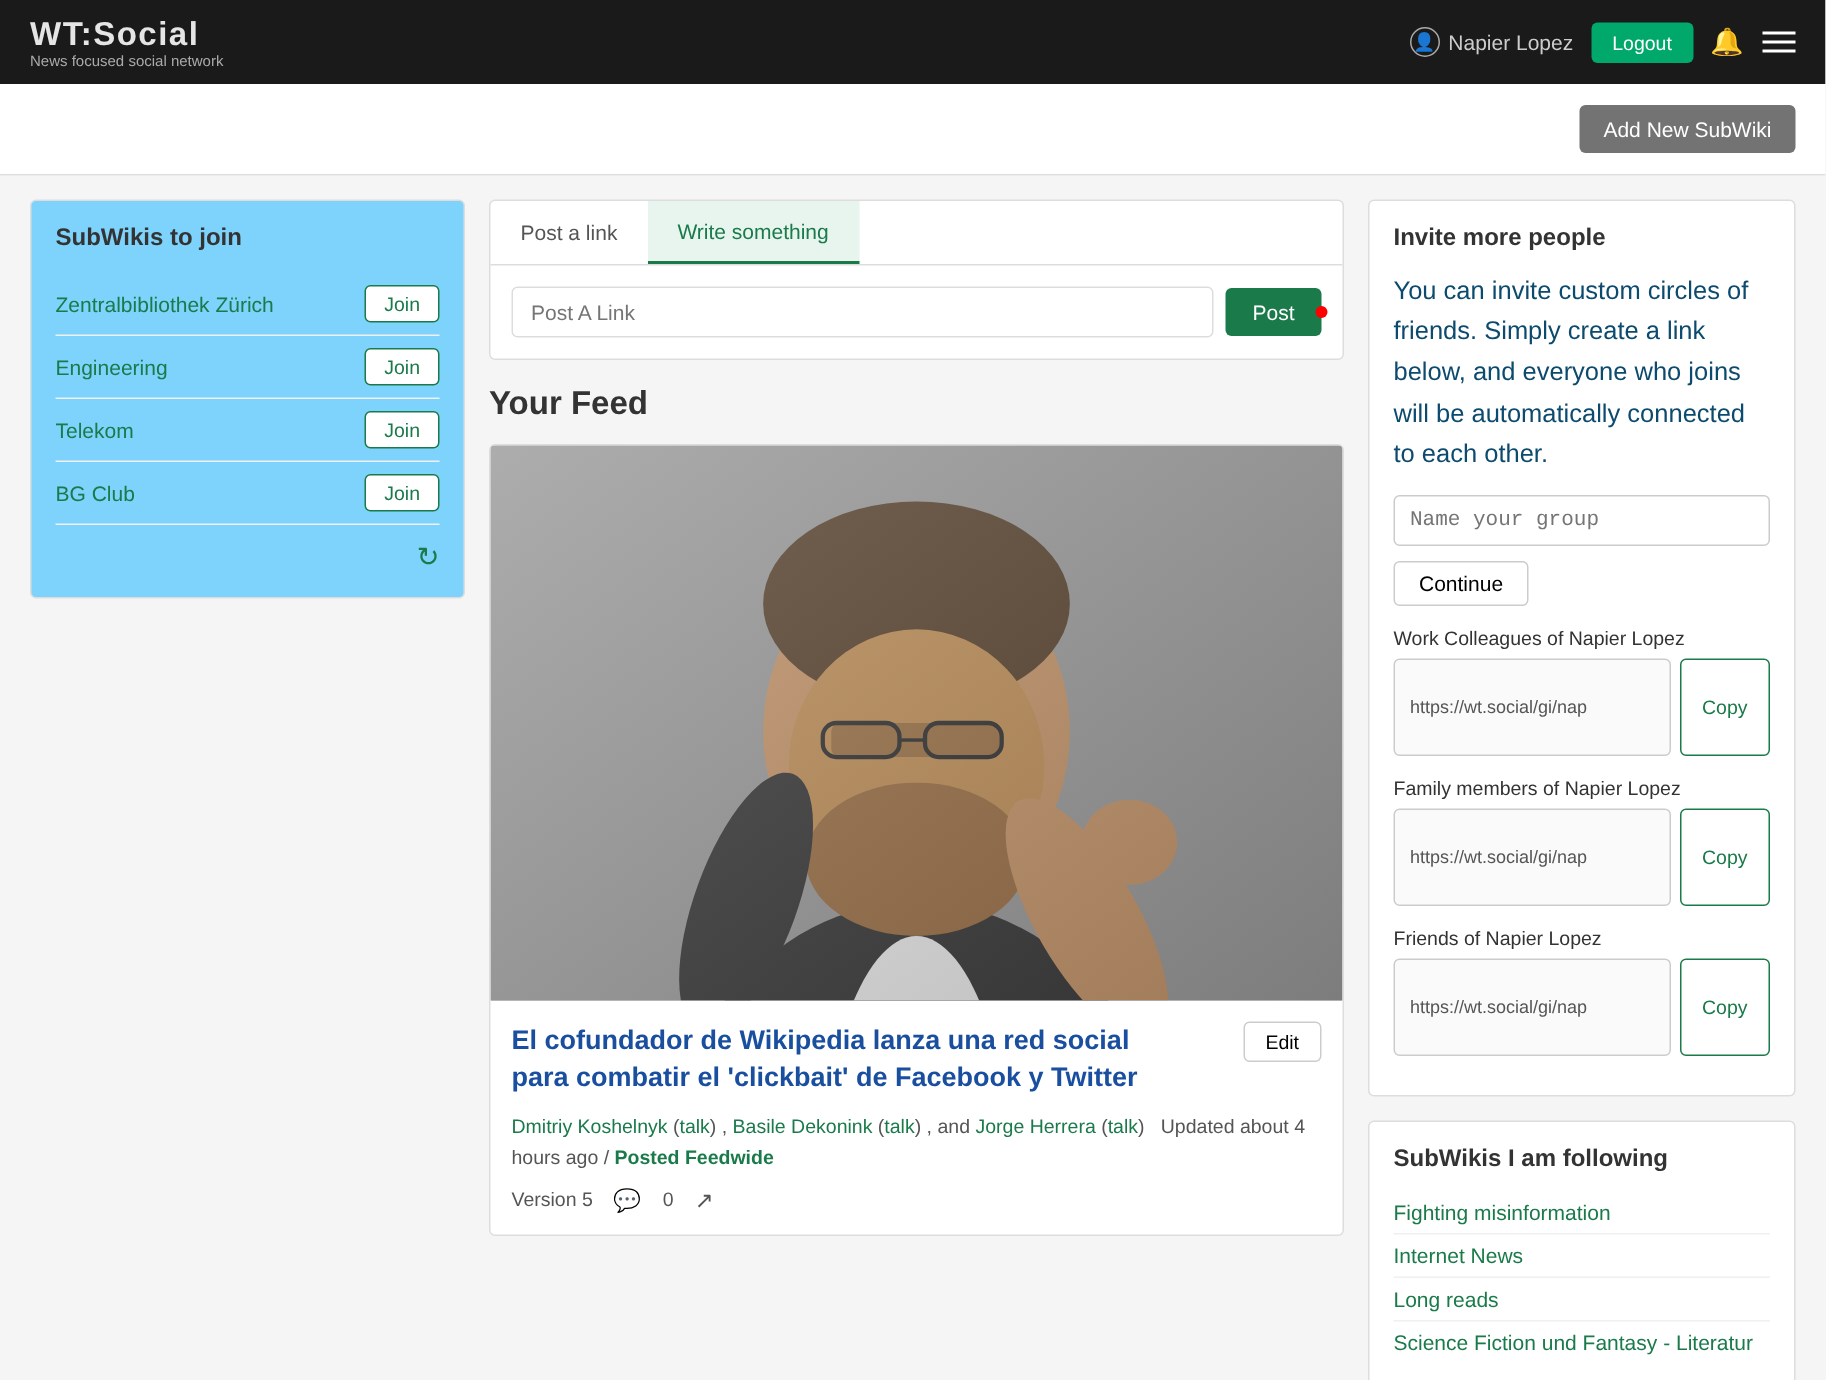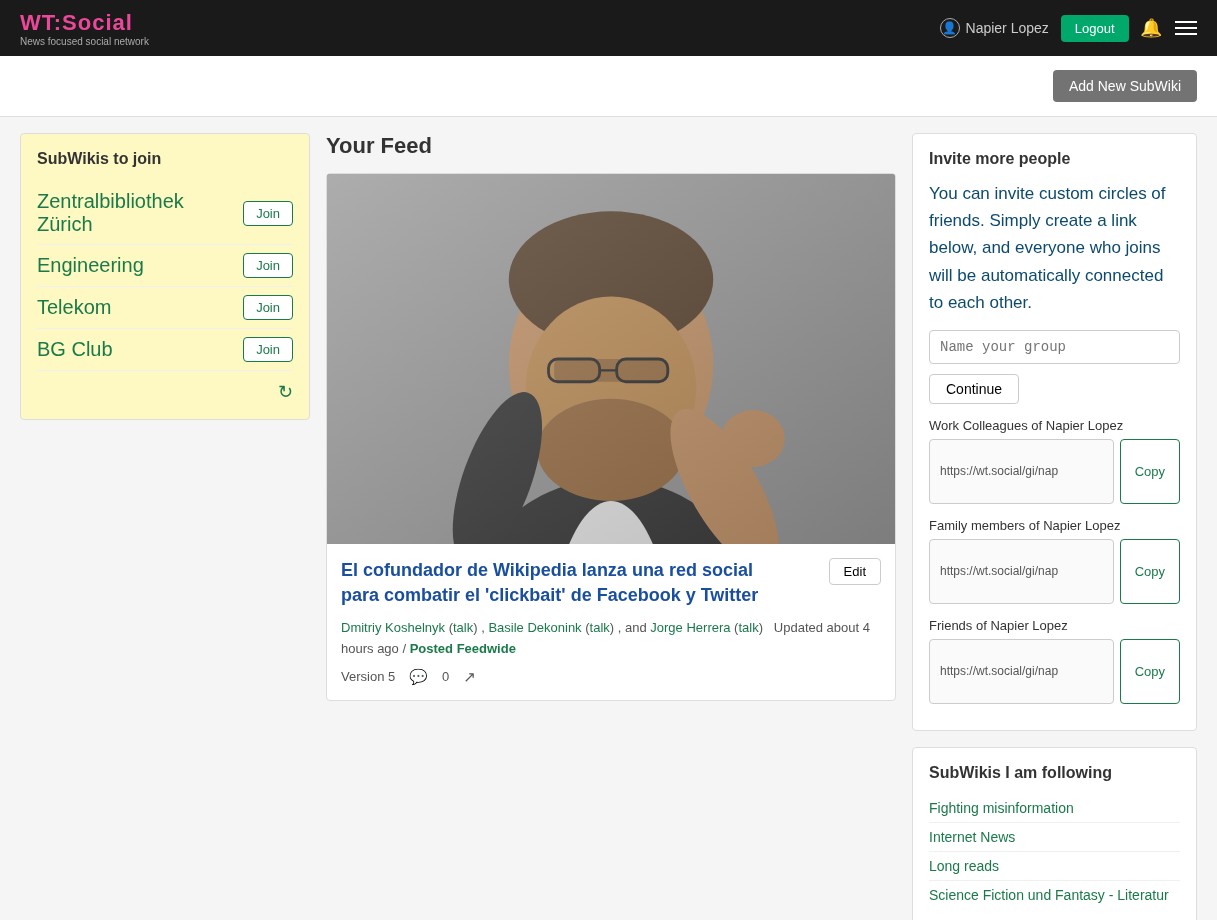--- a/index.html
+++ b/index.html
@@ -8,21 +8,21 @@
     
     .header {
       background: #1a1a1a;
       display: flex;
       align-items: center;
       padding: 0 20px;
       height: 56px;
       justify-content: space-between;
     }
     .logo-area { display: flex; flex-direction: column; }
-    .logo-title { color: #ec4899; font-size: 22px; font-weight: bold; letter-spacing: 1px; }
+    .logo-title { color: #e5e5e5; font-size: 22px; font-weight: bold; letter-spacing: 1px; }
     .logo-sub { color: #aaa; font-size: 10px; }
     .header-search { flex: 1; max-width: 360px; margin: 0 40px; }
     .header-search input {
       width: 100%;
       padding: 8px 14px;
       border: 1px solid #ccc;
       border-radius: 4px;
       font-size: 14px;
       background: white;
       outline: none;
@@ -69,35 +69,35 @@
       max-width: 1217px;
       margin: 0 auto;
     }
 
     
     .sidebar-left {
       width: 290px;
       flex-shrink: 0;
     }
     .subwikis-panel {
-      background: #fef9c3;
+      background: #7dd3fc;
       border: 1px solid #ddd;
       border-radius: 4px;
       padding: 16px;
     }
     .subwikis-panel h3 { font-size: 16px; margin-bottom: 14px; }
     .subwiki-item {
       display: flex;
       justify-content: space-between;
       align-items: center;
       padding: 8px 0;
       border-bottom: 1px solid #f0f0f0;
     }
     .subwiki-item:last-of-type { border-bottom: none; }
-    .subwiki-name { color: #1a7a4a; font-size: 20px; cursor: pointer; }
+    .subwiki-name { color: #1a7a4a; font-size: 14px; cursor: pointer; }
     .join-btn {
       border: 1px solid #1a7a4a;
       background: white;
       color: #1a7a4a;
       padding: 4px 12px;
       border-radius: 4px;
       cursor: pointer;
       font-size: 13px;
     }
     .refresh-icon { text-align: right; margin-top: 10px; color: #1a7a4a; cursor: pointer; font-size: 18px; }
@@ -318,20 +318,31 @@
         <span class="subwiki-name">BG Club</span>
         <button class="join-btn">Join</button>
       </div>
 
       <div class="refresh-icon">↻</div>
     </div>
   </div>
 
   <div class="main-content">
 
+    <div class="post-tabs">
+      <div class="tab-header">
+        <button class="tab-btn">Post a link</button>
+        <button class="tab-btn active">Write something</button>
+      </div>
+      <div class="post-link-area">
+        <input class="post-link-input" type="text" placeholder="Post A Link" style="">
+        <button class="post-btn">Post</button>
+        <span class="red-dot"></span>
+      </div>
+    </div>
 
     <div class="your-feed-title">Your Feed</div>
 
     <div class="feed-card">
 
       <div class="feed-card-image">
         <svg width="100%" height="100%" viewBox="0 0 500 370" preserveAspectRatio="xMidYMid slice" xmlns="http://www.w3.org/2000/svg">
 
           <rect width="500" height="370" fill="#9a9a9a"></rect>
 

